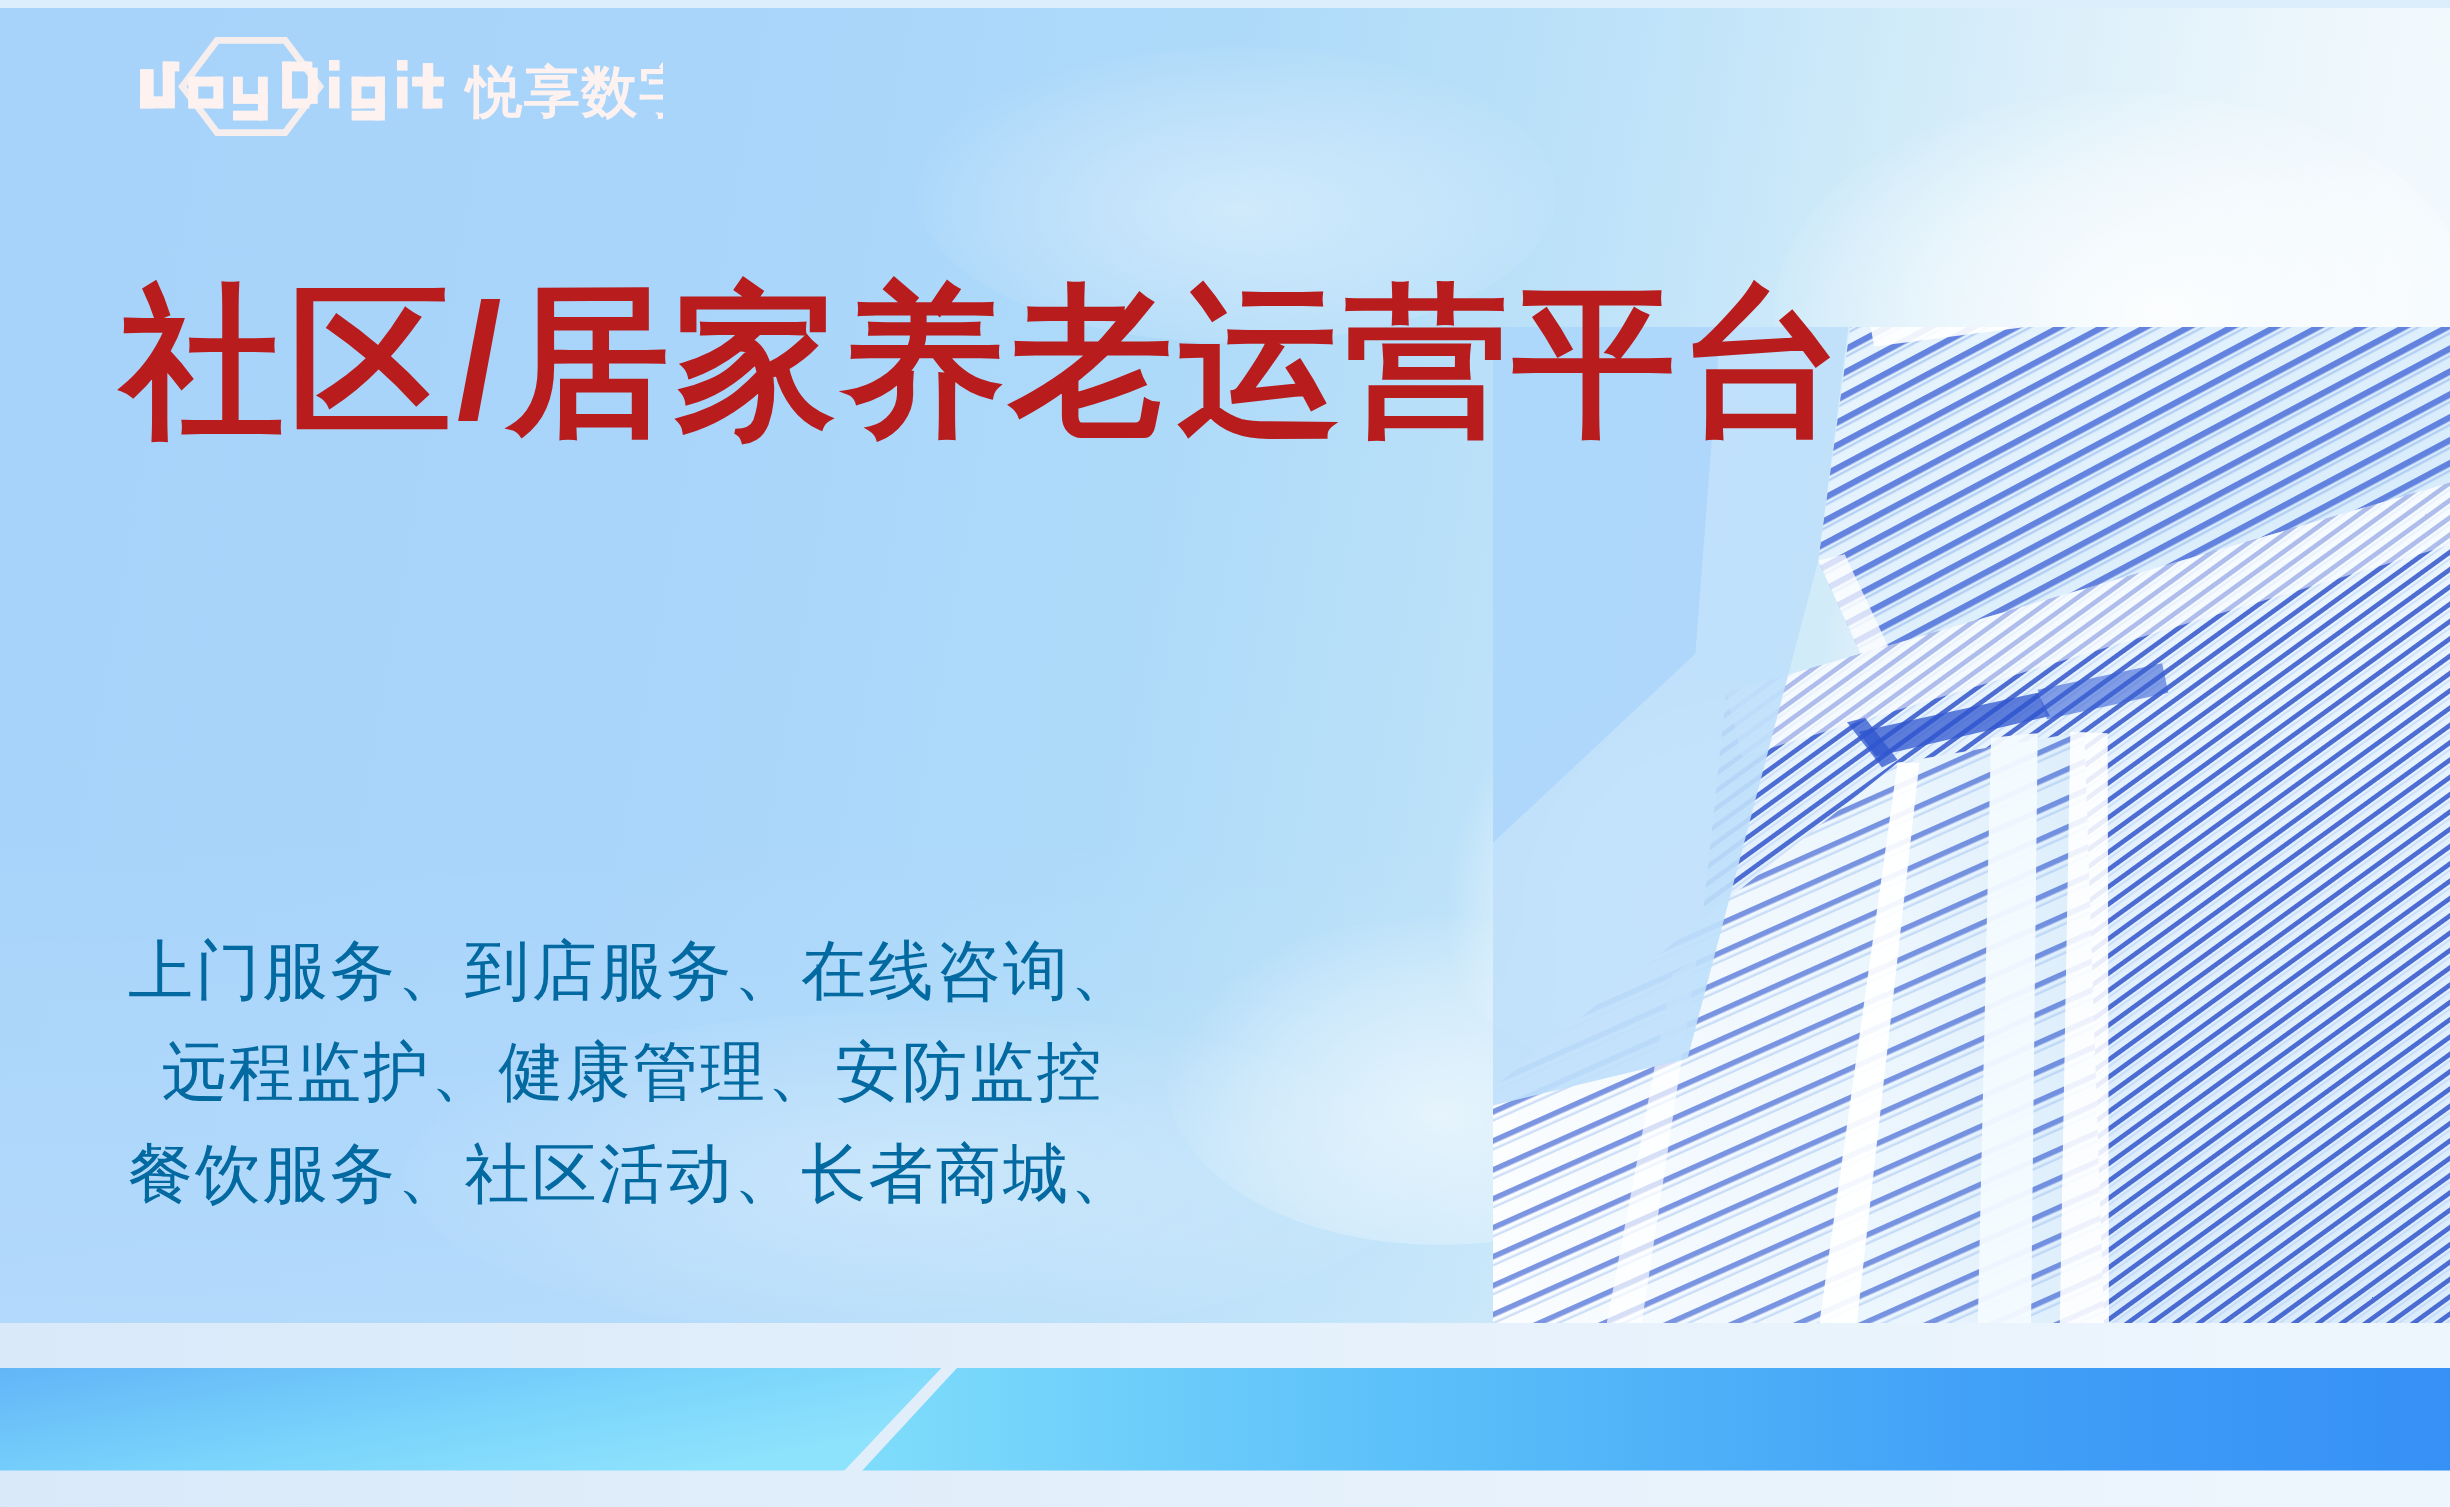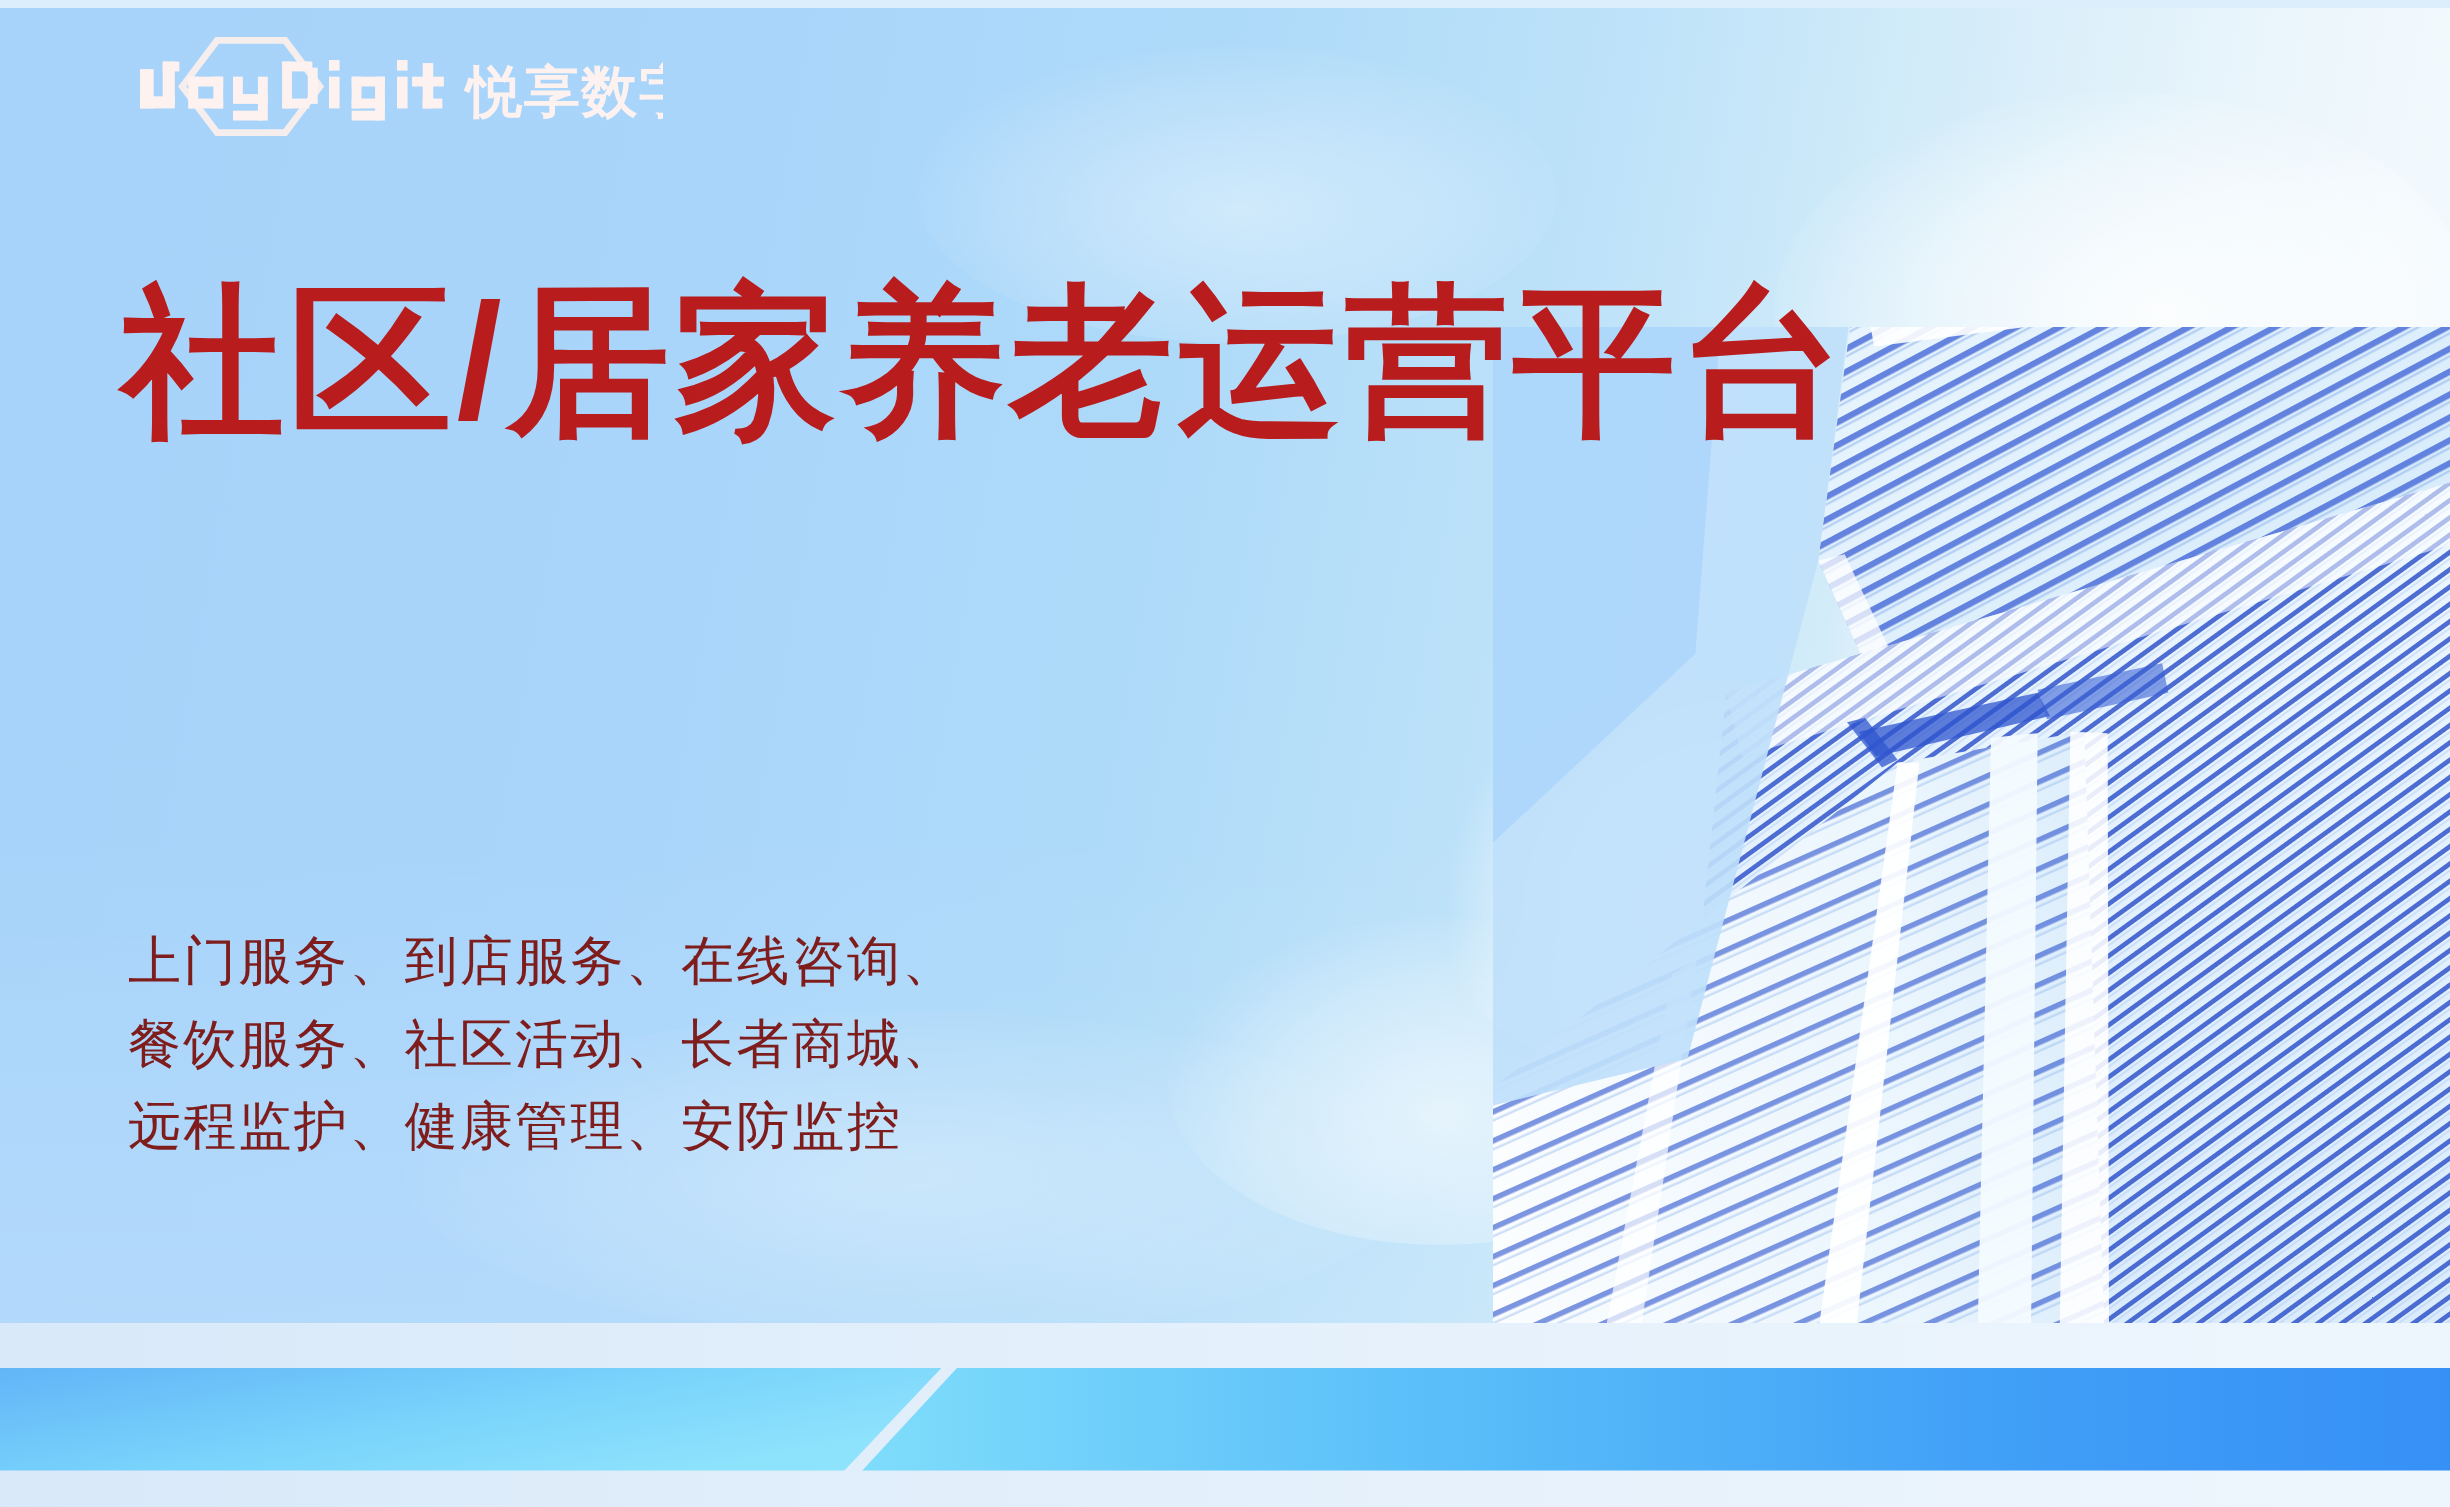--- a/index.html
+++ b/index.html
@@ -107,25 +107,26 @@
     font-weight:bold;
     letter-spacing:4.7px;
     color:#1a5aa8;
     white-space:nowrap;
   }
 
   
   .body-text{
     position:absolute; left:128px; top:920px;
     z-index:12;
-    font-size:53px;
+    font-size:65px;
     line-height:1.56;
     letter-spacing:2.3px;
-    color:#7f1d1d;
+    color:#0369a1;
     font-weight:400;
+    text-align:center;
   }
   .body-text .line{ white-space:nowrap; display:block; }
 
   
   .bottom-band{
     position:absolute; left:0; bottom:0;
     width:100%; height:185px;
     z-index:14;
     overflow:hidden;
   }
@@ -278,22 +279,22 @@
 
       <text x="440" y="108" font-family="'Liberation Sans','DejaVu Sans',sans-serif" font-size="74" font-weight="bold" fill="#fdf2ef" letter-spacing="2">悦享数字</text>
     </svg>
   </div>
 
   <h1 class="title">社区/居家养老运营平台</h1>
 
 
   <div class="body-text">
     <span class="line">上门服务、到店服务、在线咨询、</span>
+    <span class="line">远程监护、健康管理、安防监控</span>
     <span class="line">餐饮服务、社区活动、长者商城、</span>
-    <span class="line">远程监护、健康管理、安防监控</span>
   </div>
 
   <div class="bottom-band">
     <svg viewBox="0 0 3149 238" preserveAspectRatio="none" aria-hidden="true">
       <defs>
         <linearGradient id="bandLeft" x1="0" y1="0" x2="1" y2="0.6">
           <stop offset="0%" stop-color="#62b5f7"></stop>
           <stop offset="55%" stop-color="#79d3fb"></stop>
           <stop offset="100%" stop-color="#8ee3fc"></stop>
         </linearGradient>

